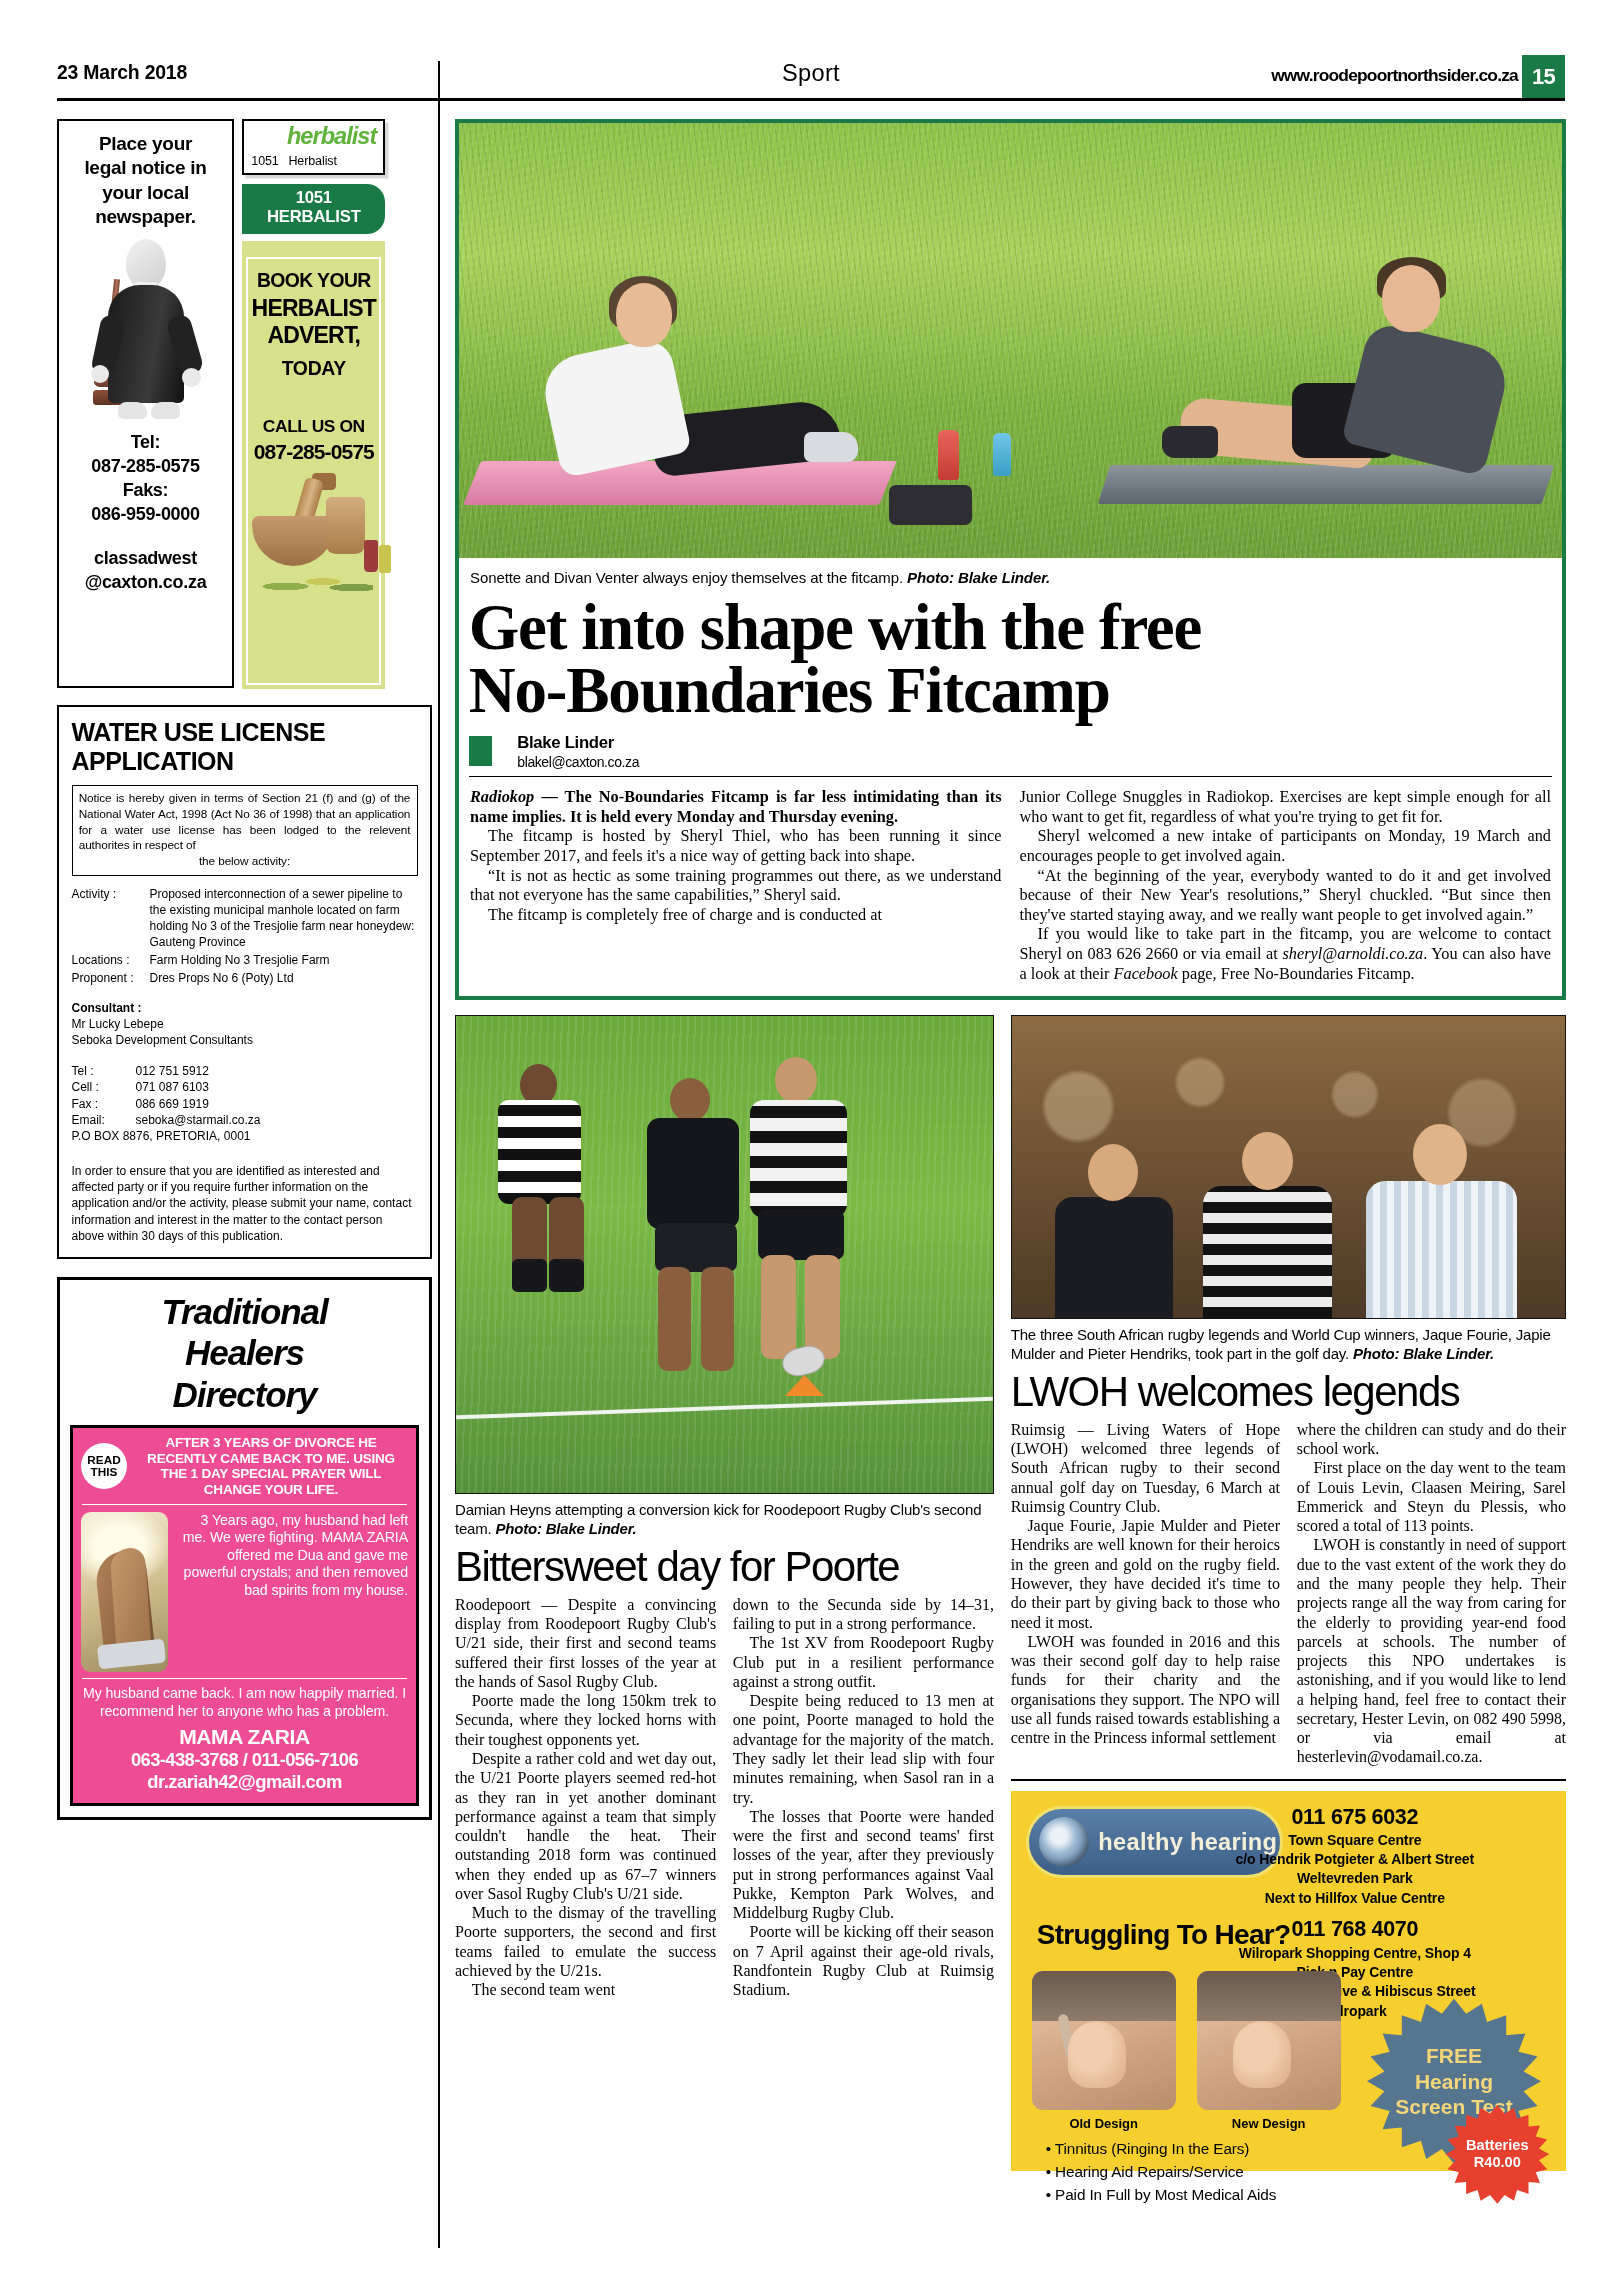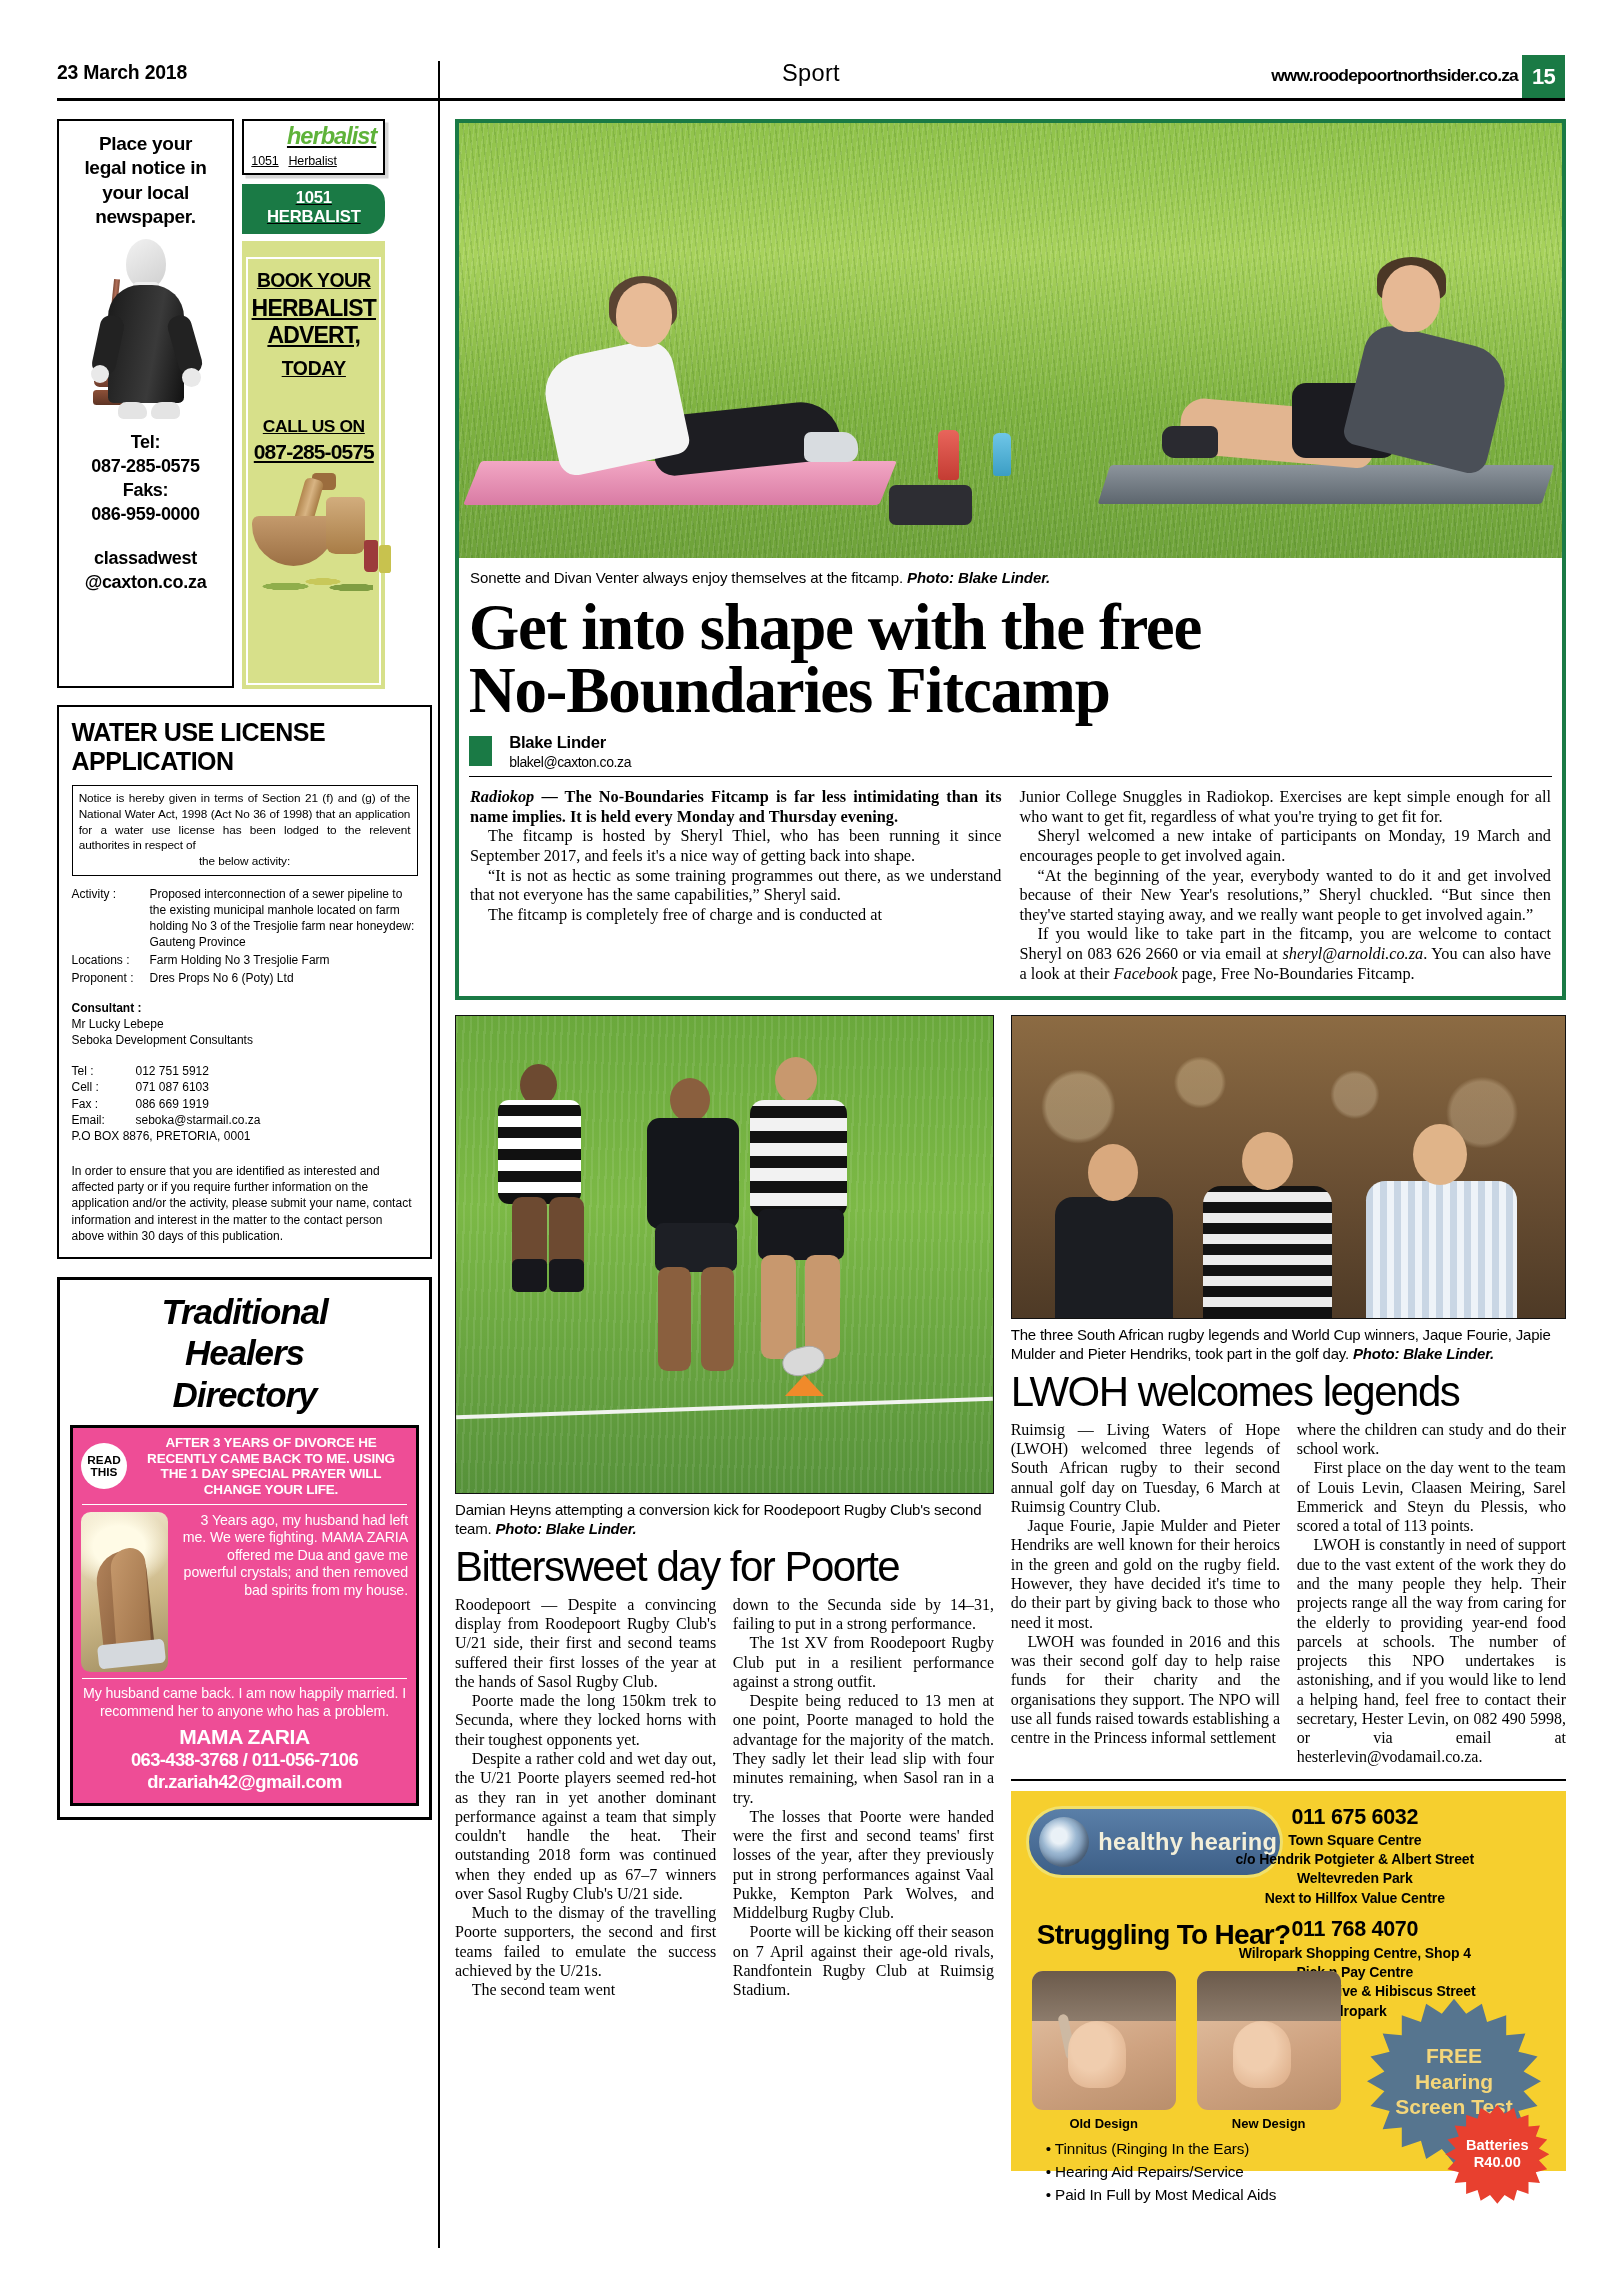--- a/index.html
+++ b/index.html
@@ -80,21 +80,21 @@
     background:linear-gradient(90deg,#7d4a36,#b2705a,#7d4a36); transform:rotate(6deg);}
   .gavel .head2 { position:absolute; left:1.4px; top:87px; width:37px; height:21px;
     background:linear-gradient(180deg,#a5624a,#6e3c2b); border-radius:5.6px;}
   .gavel .band  { position:absolute; left:16.7px; top:89px; width:7px;height:18px;
     background:#caa23c;}
   .gavel .base  { position:absolute; left:0px; top:111px; width:40px;height:15.3px;
     background:linear-gradient(180deg,#8d5038,#5e3424); border-radius:3.5px;}
   .ad-legal .contact { font-size:18px; font-weight:bold; line-height:1.34; letter-spacing:-0.3px; }
   .ad-legal .email { font-size:18px; font-weight:bold; line-height:1.34; margin-top:19.4px; letter-spacing:-0.3px;}
 
-  .ad-herb { width:143px; position:relative;text-decoration:underline; }
+  .ad-herb { width:143px; position:relative; }
   .herb-logo-box{
     border:2.8px solid #000; background:#fff; padding:4.2px 7px 5.6px;
     box-shadow:3.5px 3.5px 0 #d8d8d8;
   }
   .herb-word{ font-size:23.6px; font-weight:bold; font-style:italic; color:#5fb33a;
     text-align:right; letter-spacing:-1px; line-height:1;}
   .herb-code{ font-size:12.5px; margin-top:4.9px; letter-spacing:-0.1px;}
   .herb-code b{ font-weight:normal; margin-right:9.7px;}
   .herb-pill{
     margin-top:8.3px; background:#1a7a45; color:#fff; border-radius:0 18px 18px 0;
@@ -227,21 +227,21 @@
     background:linear-gradient(180deg,#6fc6e8,#3b9ec4); border-radius:5.6px 5.6px 3.5px 3.5px;}
   .bag{ position:absolute; left:430px; bottom:33px; width:83px;height:40px;
     background:#2d2d33; border-radius:7px;}
 
   .lead-cap{ padding:11px 11px 5.6px; font-size:15px; letter-spacing:-0.1px;}
   .lead-cap .credit{ font-weight:bold; font-style:italic;}
   .lead-head{
     padding:4.2px 9.7px 12.5px; font-family:"Liberation Serif", serif;
     font-size:65px; font-weight:bold; line-height:0.97; letter-spacing:-1.2px;
   }
-  .byline{ display:flex; align-items:flex-start; gap:17px; padding:0 9.7px;}
+  .byline{ display:flex; align-items:flex-start; gap:25px; padding:0 9.7px;}
   .byline .sq{ width:23.6px;height:30.5px;background:#1a7a45; flex:0 0 auto; margin-top:1.4px;}
   .byline .nm{ font-size:16.7px; font-weight:bold; line-height:1.12; letter-spacing:-0.3px;}
   .byline .em{ font-size:14px; letter-spacing:-0.4px; margin-top:0.7px;}
   .byline-rule{ height:1.4px; background:#000; margin:6.2px 9.7px 0;}
 
   .cols2{ display:flex; gap:18px; padding:9.7px 11px 12.5px; }
   .cols2 > div{ flex:1; }
   .art{ font-family:"Liberation Serif", serif; font-size:16.3px; line-height:1.205;
     text-align:justify; }
   .art p{ text-indent:18px; }

